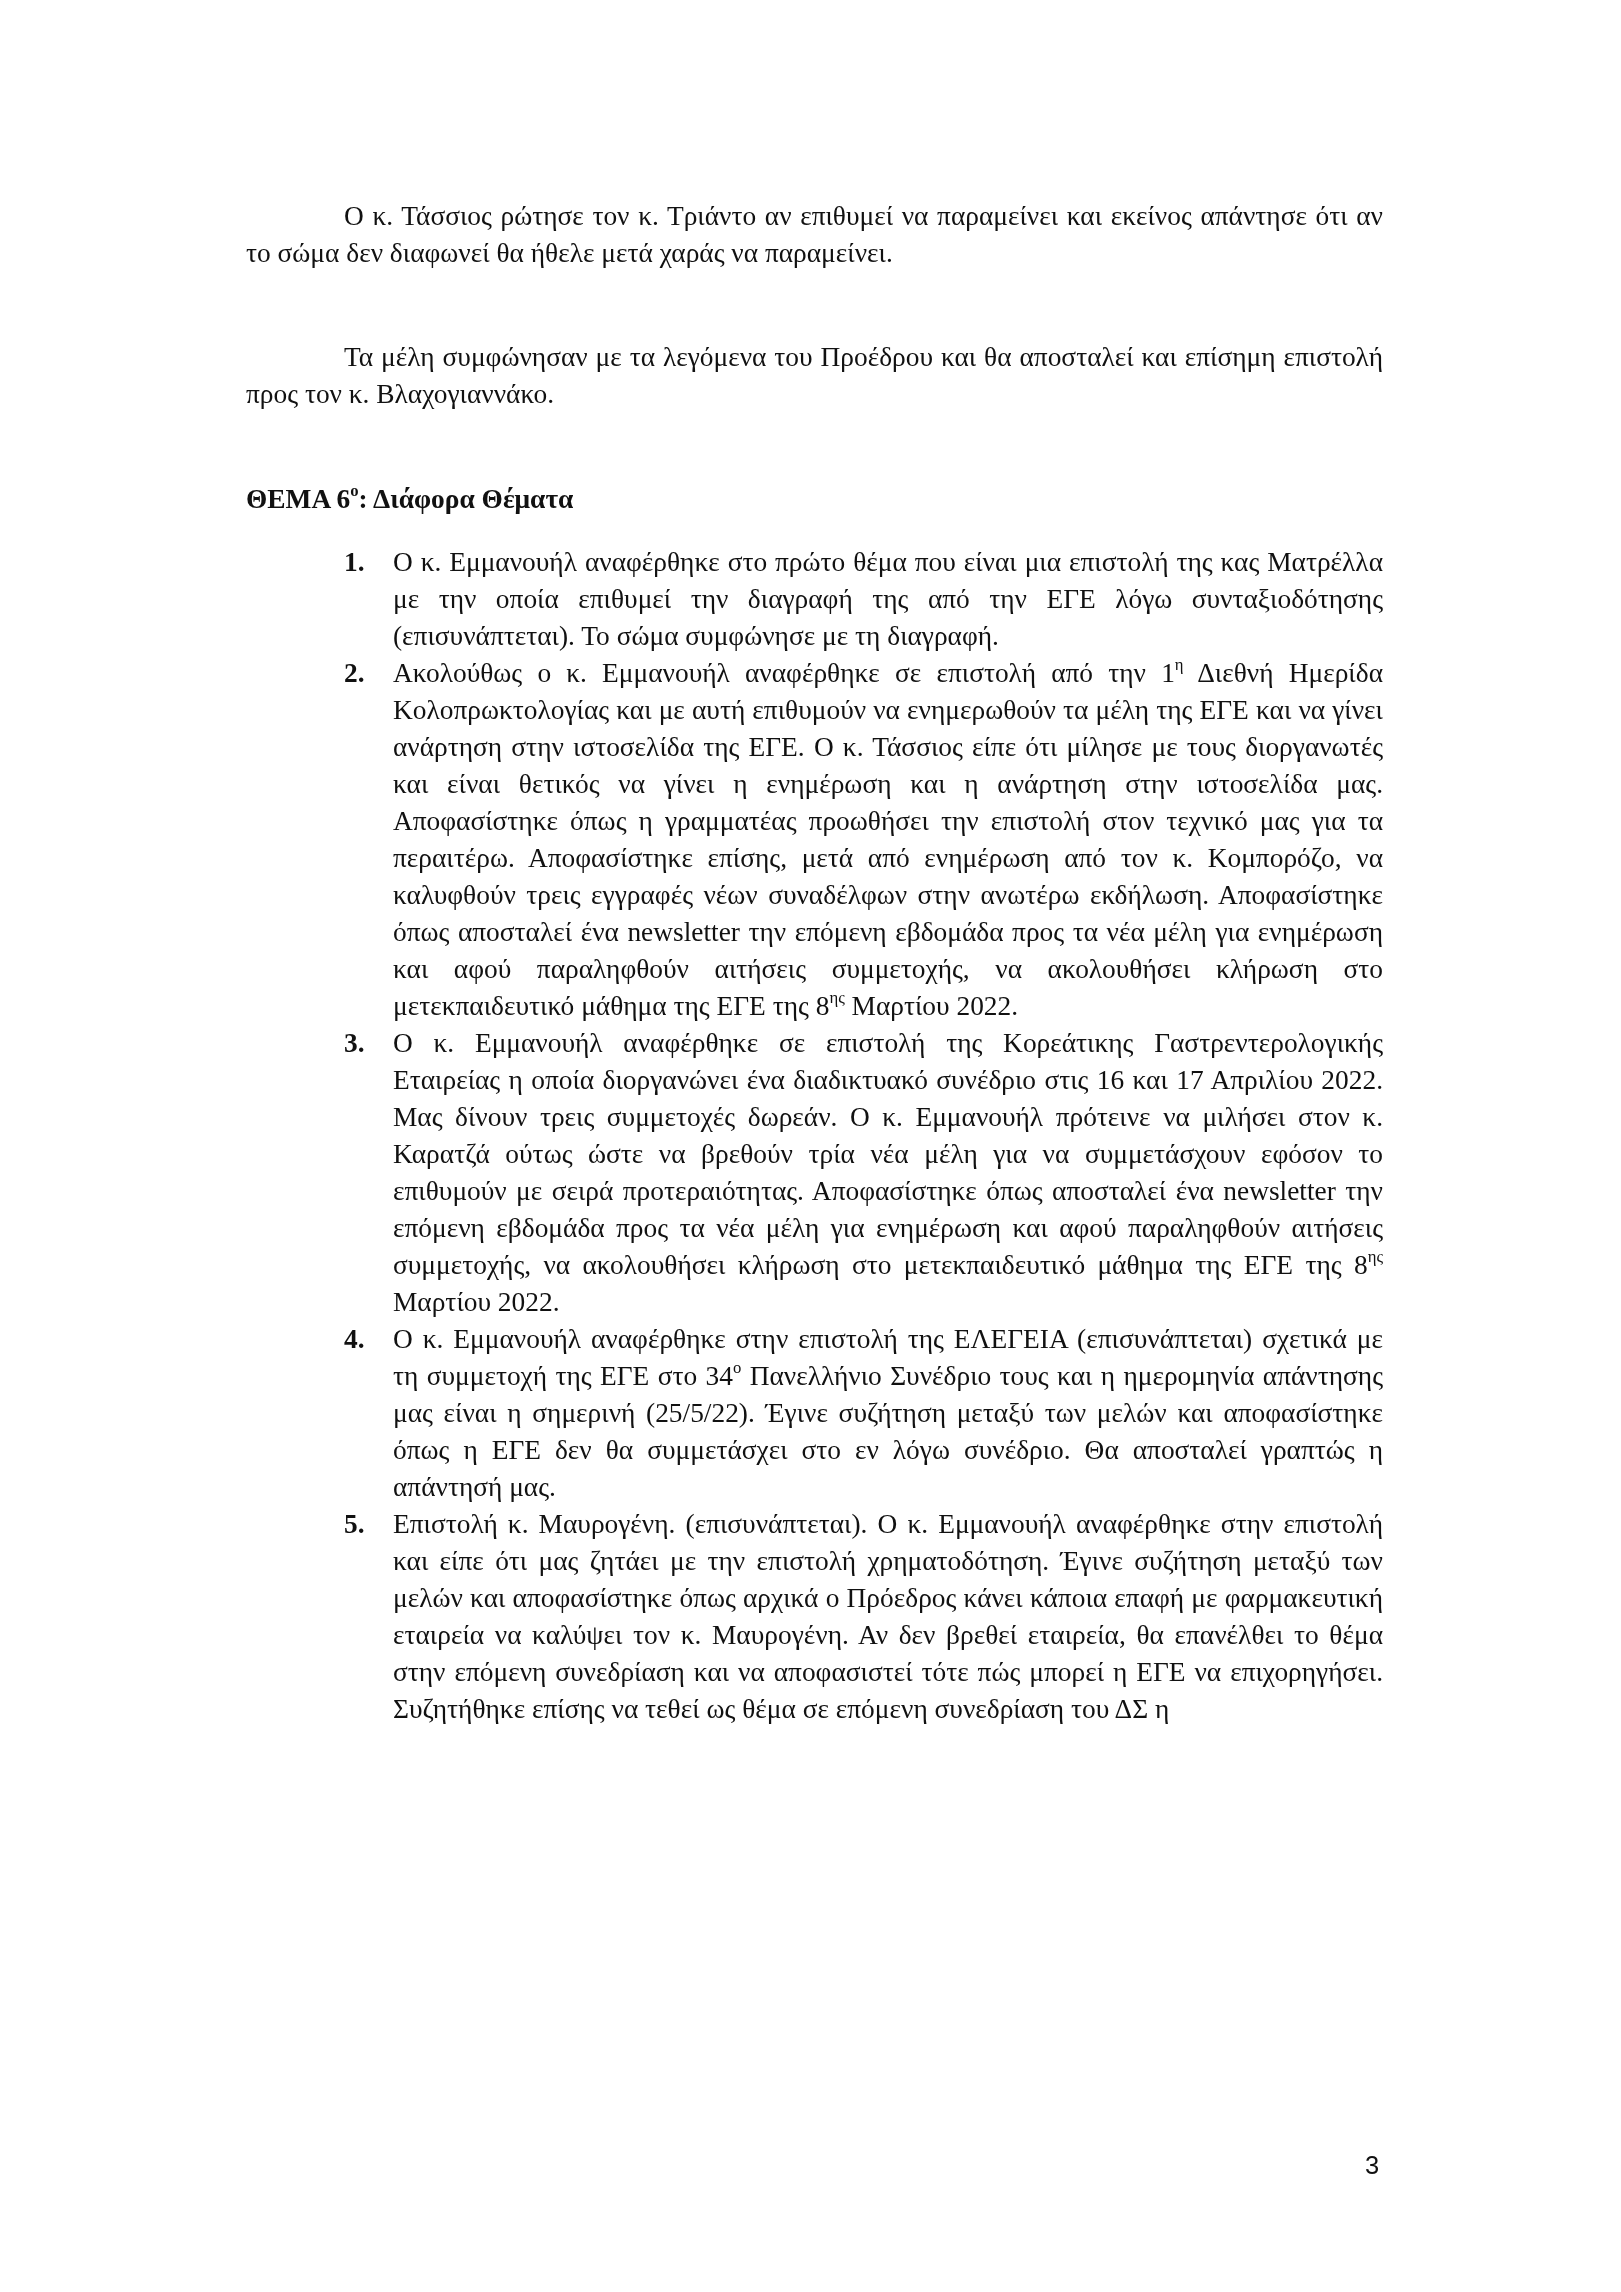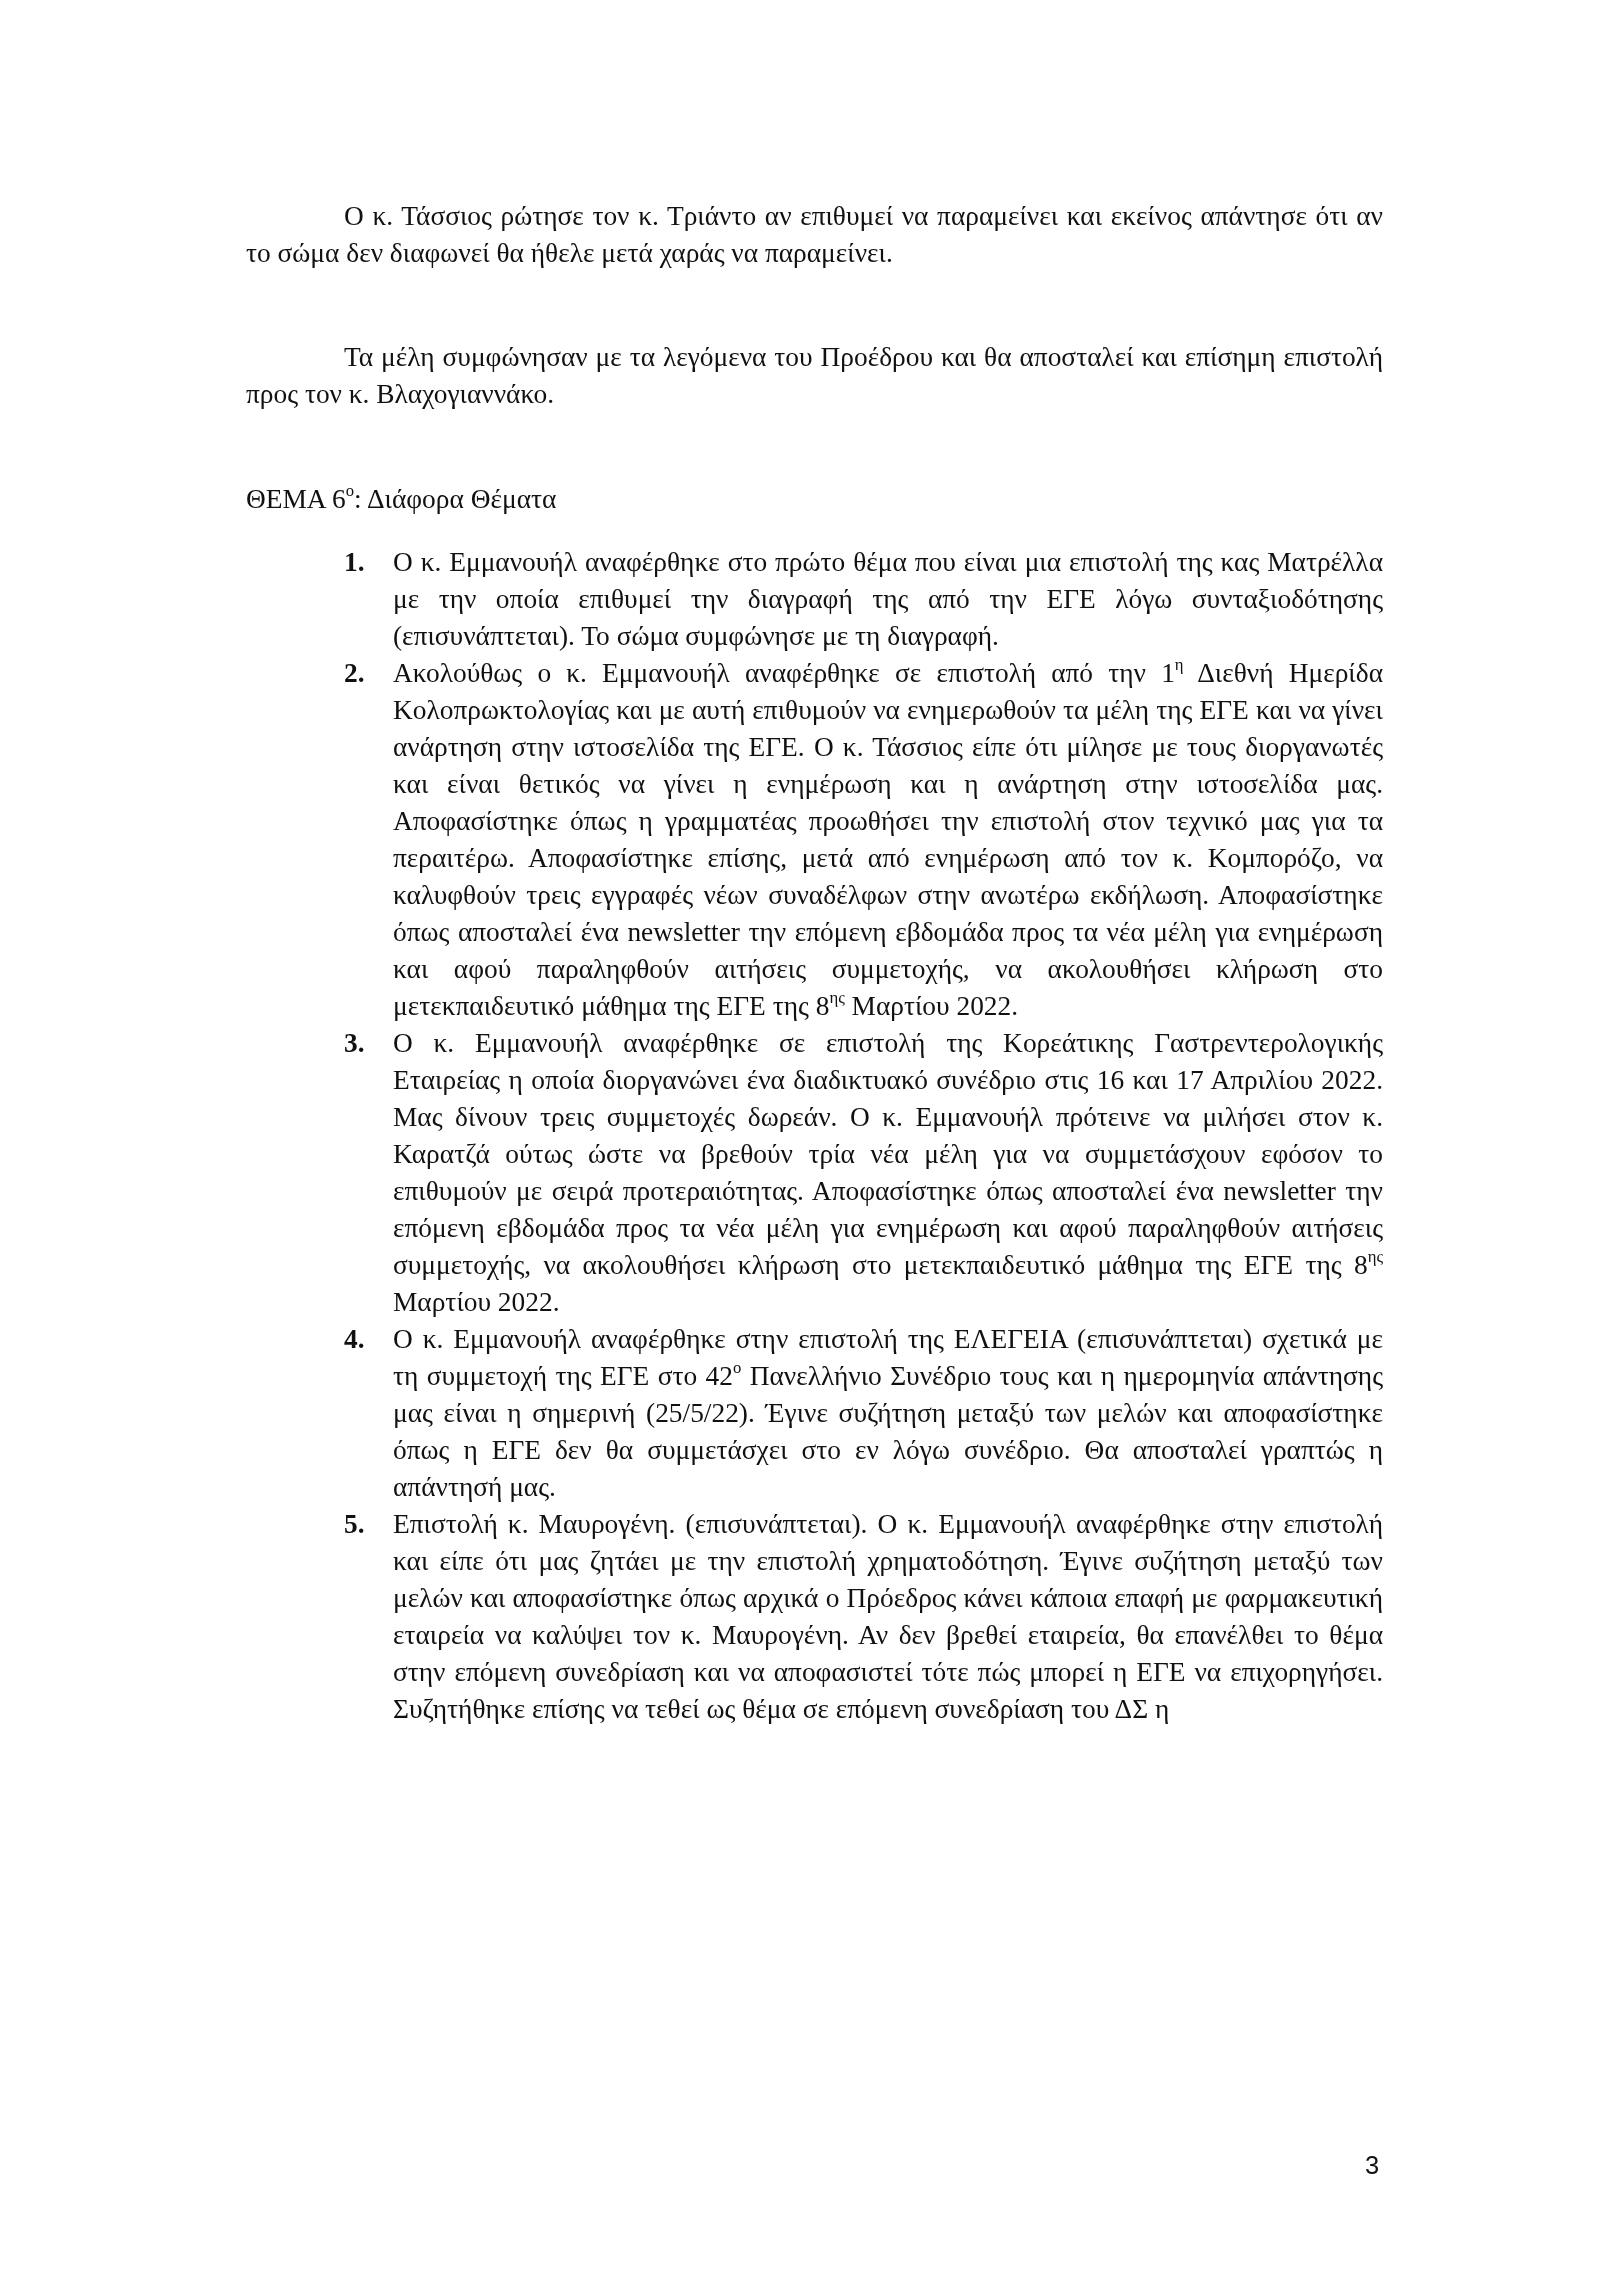--- a/index.html
+++ b/index.html
@@ -10,21 +10,21 @@
     color: #111111; font-size: 27.4px; line-height: 37px;
   }
   .para {
     position: absolute; left: 246px; width: 1137px;
     text-align: justify; text-indent: 98px; margin: 0;
   }
   #p1 { top: 198px; }
   #p2 { top: 339px; }
   .heading {
     position: absolute; left: 246px; top: 481px; margin: 0;
-    font-weight: normal; font-size: 27.4px;
+    font-weight: bold; font-size: 27.4px;
   }
   sup { font-size: 16.7px; line-height: 0; position: relative; top: -2px; }
   .list { position: absolute; left: 344px; top: 544px; width: 1039px; margin: 0; padding: 0; list-style: none; }
   .list li { position: relative; padding-left: 49px; margin: 0; text-align: justify; }
   .list .num { position: absolute; left: 0; top: 0; font-weight: bold; }
   .page-number { position: absolute; left: 1365px; top: 2147px; font-family: "Liberation Sans", "DejaVu Sans", sans-serif; font-size: 25.5px; }
 </style>
 </head>
 <body>
 
@@ -43,21 +43,21 @@
     <li>
       <span class="num">2.</span>
       <span><span>Ακολούθως ο κ. Εμμανουήλ αναφέρθηκε σε επιστολή από την 1</span><sup>η</sup><span> Διεθνή Ημερίδα Κολοπρωκτολογίας  και με αυτή επιθυμούν να ενημερωθούν τα μέλη της ΕΓΕ και να γίνει ανάρτηση στην ιστοσελίδα της ΕΓΕ. Ο κ. Τάσσιος είπε ότι μίλησε με τους διοργανωτές και είναι θετικός να γίνει η ενημέρωση και η ανάρτηση στην ιστοσελίδα μας. Αποφασίστηκε όπως η γραμματέας προωθήσει την επιστολή στον τεχνικό μας για τα περαιτέρω. Αποφασίστηκε επίσης, μετά από ενημέρωση από τον κ. Κομπορόζο, να καλυφθούν τρεις εγγραφές νέων συναδέλφων στην ανωτέρω εκδήλωση. Αποφασίστηκε όπως αποσταλεί ένα newsletter την επόμενη εβδομάδα προς τα νέα μέλη για ενημέρωση και αφού παραληφθούν αιτήσεις συμμετοχής, να ακολουθήσει κλήρωση στο μετεκπαιδευτικό μάθημα της ΕΓΕ της 8</span><sup>ης</sup><span> Μαρτίου 2022.</span></span>
     </li>
     <li>
       <span class="num">3.</span>
       <span><span>Ο κ. Εμμανουήλ αναφέρθηκε σε επιστολή της Κορεάτικης Γαστρεντερολογικής Εταιρείας η οποία διοργανώνει ένα διαδικτυακό συνέδριο στις 16 και 17 Απριλίου 2022. Μας δίνουν τρεις συμμετοχές δωρεάν. Ο κ. Εμμανουήλ πρότεινε να μιλήσει στον κ. Καρατζά ούτως ώστε να βρεθούν τρία νέα μέλη για να συμμετάσχουν εφόσον το επιθυμούν με σειρά προτεραιότητας. Αποφασίστηκε όπως αποσταλεί ένα newsletter την επόμενη εβδομάδα προς τα νέα μέλη για ενημέρωση και αφού παραληφθούν αιτήσεις συμμετοχής, να ακολουθήσει κλήρωση στο μετεκπαιδευτικό μάθημα της ΕΓΕ της 8</span><sup>ης</sup><span> Μαρτίου 2022.</span></span>
     </li>
     <li>
       <span class="num">4.</span>
-      <span><span>Ο κ. Εμμανουήλ αναφέρθηκε στην επιστολή της ΕΛΕΓΕΙΑ (επισυνάπτεται) σχετικά με τη συμμετοχή της ΕΓΕ στο 42</span><sup>ο</sup><span> Πανελλήνιο Συνέδριο τους και η ημερομηνία απάντησης μας είναι η σημερινή (25/5/22). Έγινε συζήτηση μεταξύ των μελών και αποφασίστηκε όπως η ΕΓΕ δεν θα συμμετάσχει στο εν λόγω συνέδριο. Θα αποσταλεί γραπτώς η απάντησή μας.</span></span>
+      <span><span>Ο κ. Εμμανουήλ αναφέρθηκε στην επιστολή της ΕΛΕΓΕΙΑ (επισυνάπτεται) σχετικά με τη συμμετοχή της ΕΓΕ στο 34</span><sup>ο</sup><span> Πανελλήνιο Συνέδριο τους και η ημερομηνία απάντησης μας είναι η σημερινή (25/5/22). Έγινε συζήτηση μεταξύ των μελών και αποφασίστηκε όπως η ΕΓΕ δεν θα συμμετάσχει στο εν λόγω συνέδριο. Θα αποσταλεί γραπτώς η απάντησή μας.</span></span>
     </li>
     <li>
       <span class="num">5.</span>
       <span>Επιστολή κ. Μαυρογένη. (επισυνάπτεται). Ο κ. Εμμανουήλ αναφέρθηκε στην επιστολή και είπε ότι μας ζητάει με την επιστολή χρηματοδότηση. Έγινε συζήτηση μεταξύ των μελών και αποφασίστηκε όπως αρχικά ο Πρόεδρος κάνει κάποια επαφή με φαρμακευτική εταιρεία να καλύψει τον κ. Μαυρογένη. Αν δεν βρεθεί εταιρεία, θα επανέλθει το θέμα στην επόμενη συνεδρίαση και να αποφασιστεί τότε πώς μπορεί η ΕΓΕ να επιχορηγήσει. Συζητήθηκε επίσης να τεθεί ως θέμα σε επόμενη συνεδρίαση του ΔΣ η</span>
     </li>
   </ol>
 
   <div class="page-number">3</div>
 </div>
 

